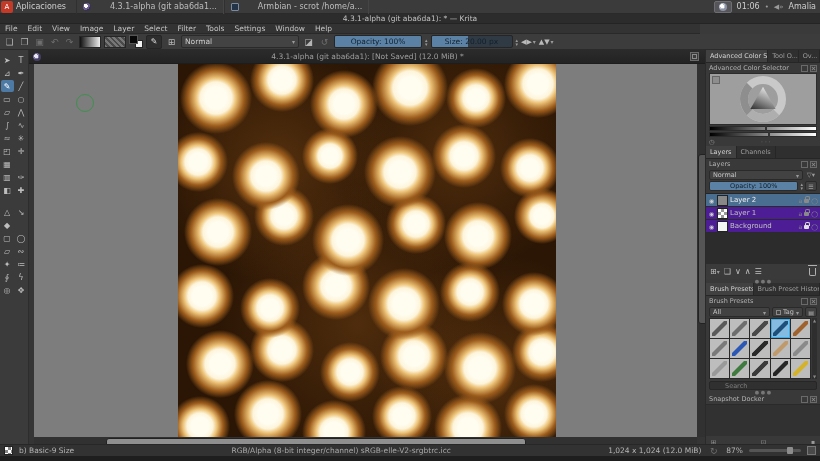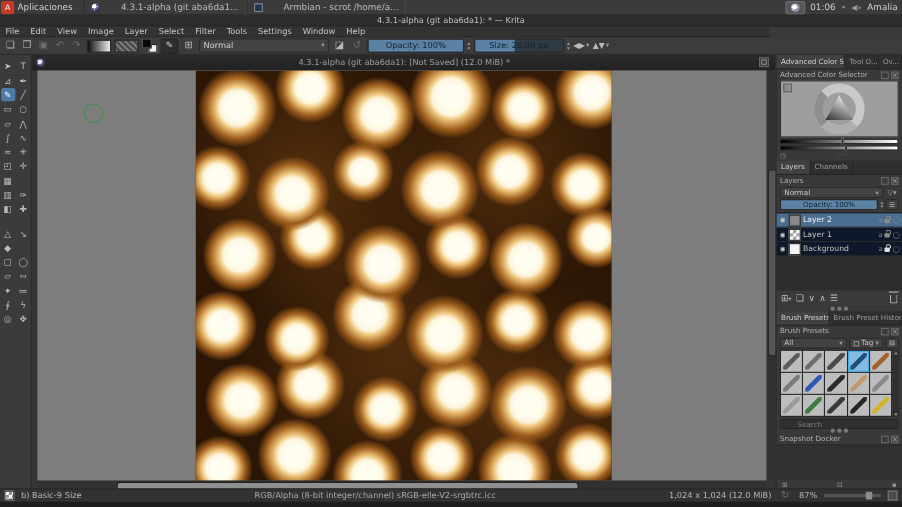--- a/index.html
+++ b/index.html
@@ -175,21 +175,21 @@
     display:flex; align-items:center; justify-content:space-between; padding:0 3px; color:#c6c6c6; }
   .lrow-blend { display:flex; gap:2px; align-items:center; margin:1px 3px; }
   .lrow-blend .combo-s { flex:1; }
   .funnel { width:12px; text-align:center; color:#9a9a9a; }
   .lrow-op { display:flex; gap:2px; align-items:center; margin:1px 3px 2px; }
   .lslider { position:relative; flex:1; height:10px; background:#5b82a5; border:1px solid #2a2a2a; border-radius:2px; }
   .lslider .lab { position:absolute; inset:0; display:flex; align-items:center; justify-content:center; color:#0f1f2c; }
   .props-btn { width:12px; height:10px; background:#424242; border:1px solid #2a2a2a; border-radius:2px;
     color:#bbb; display:flex; align-items:center; justify-content:center; font-size:6px; }
 
-  .layerlist { background:#0f172a; border-top:1px solid #262626; }
+  .layerlist { background:#4c1d95; border-top:1px solid #262626; }
   .lrow { height:13px; display:flex; align-items:center; gap:2px; padding:0 2px; border-bottom:1px solid #2a2a2a; color:#c2c2c2; }
   .lrow.active { background:#4a6e8f; color:#f0f0f0; }
   .eye { font-size:6px; color:#cfcfcf; width:7px; text-align:center; }
   .thumb { width:11px; height:11px; border:1px solid #222; background:#888; flex:0 0 auto; }
   .lrow.thumb-texture .thumb { background:#2b1605 radial-gradient(circle 5px at 3px 3px,#ffedc2 0 1.5px,#cf8c33 3px,rgba(43,22,5,0) 5px),
      radial-gradient(circle 5px at 8px 8px,#ffedc2 0 1.5px,#cf8c33 3px,rgba(43,22,5,0) 5px); }
   .lrow.thumb-checker .thumb { background-color:#fff;
      background-image:linear-gradient(45deg,#9a9a9a 25%,transparent 25% 75%,#9a9a9a 75%),
                       linear-gradient(45deg,#9a9a9a 25%,transparent 25% 75%,#9a9a9a 75%);
      background-size:6px 6px; background-position:0 0,3px 3px; }

